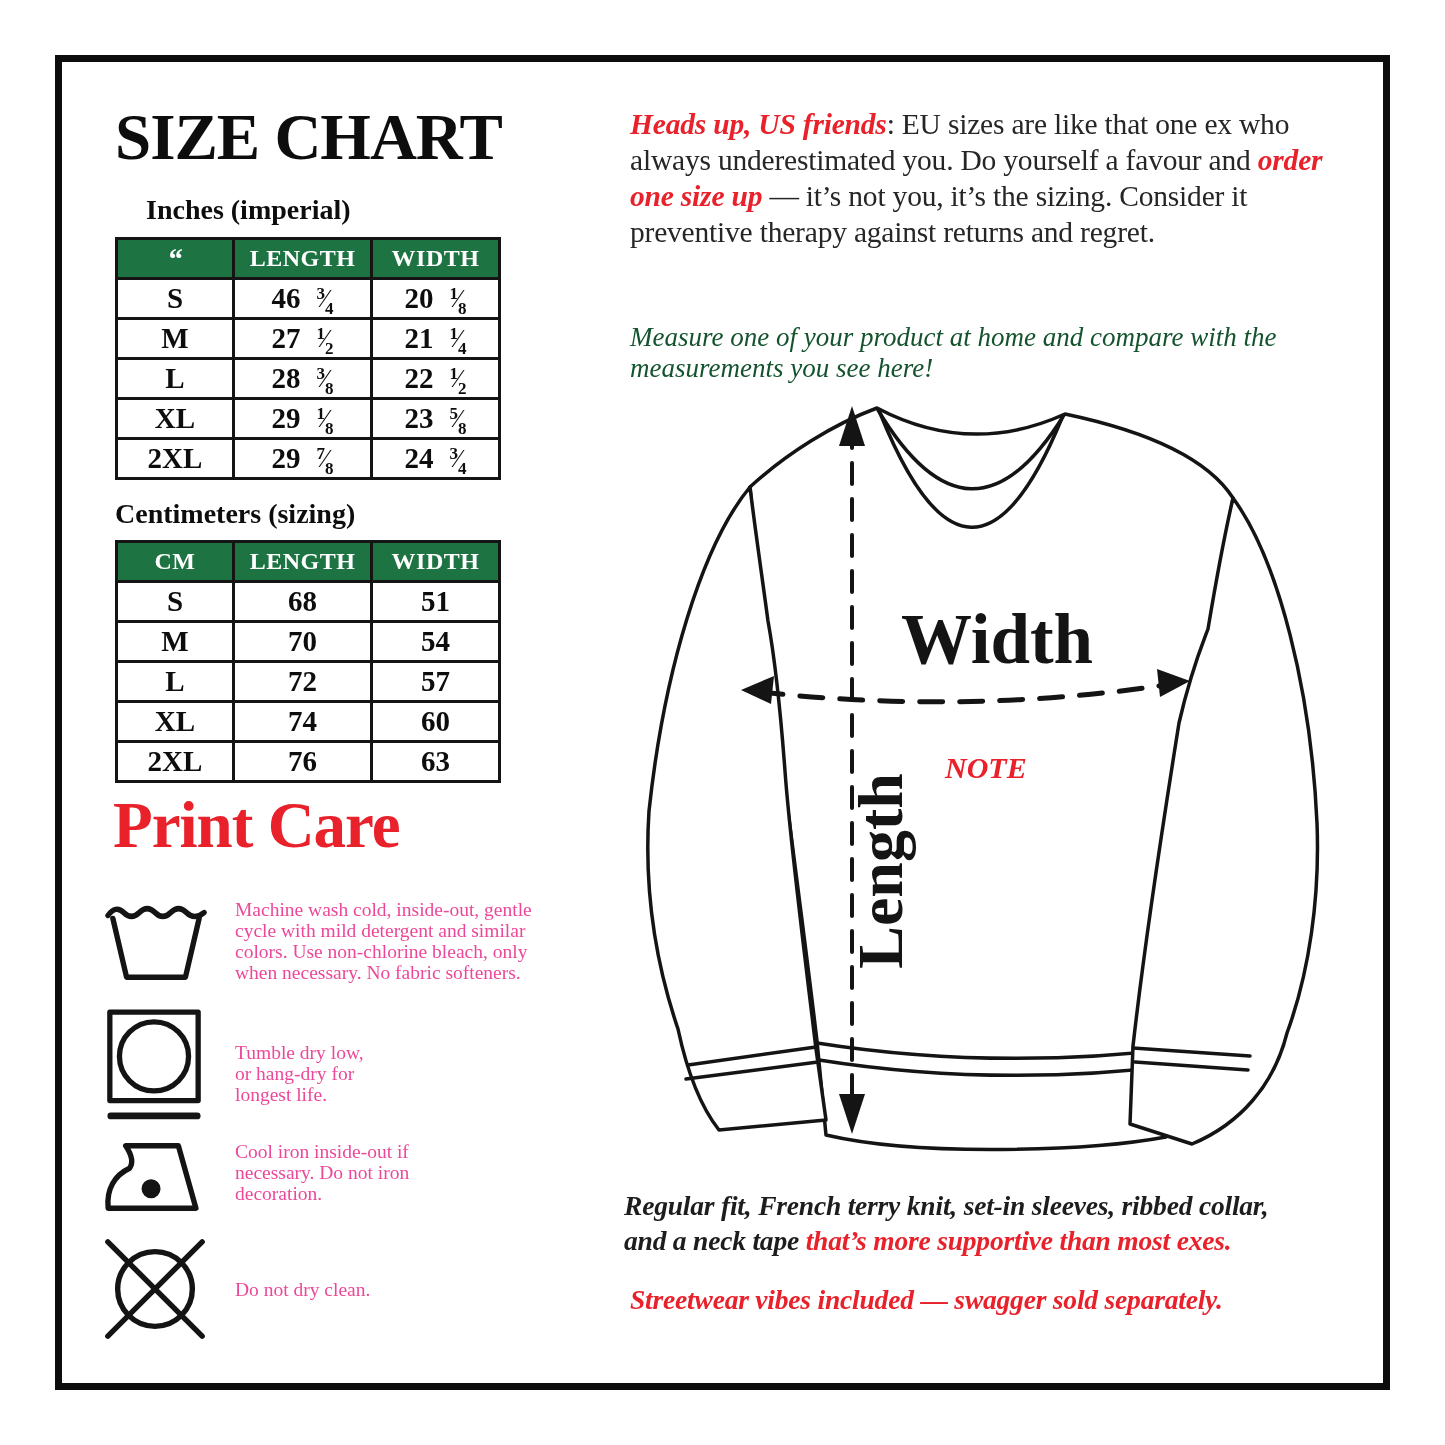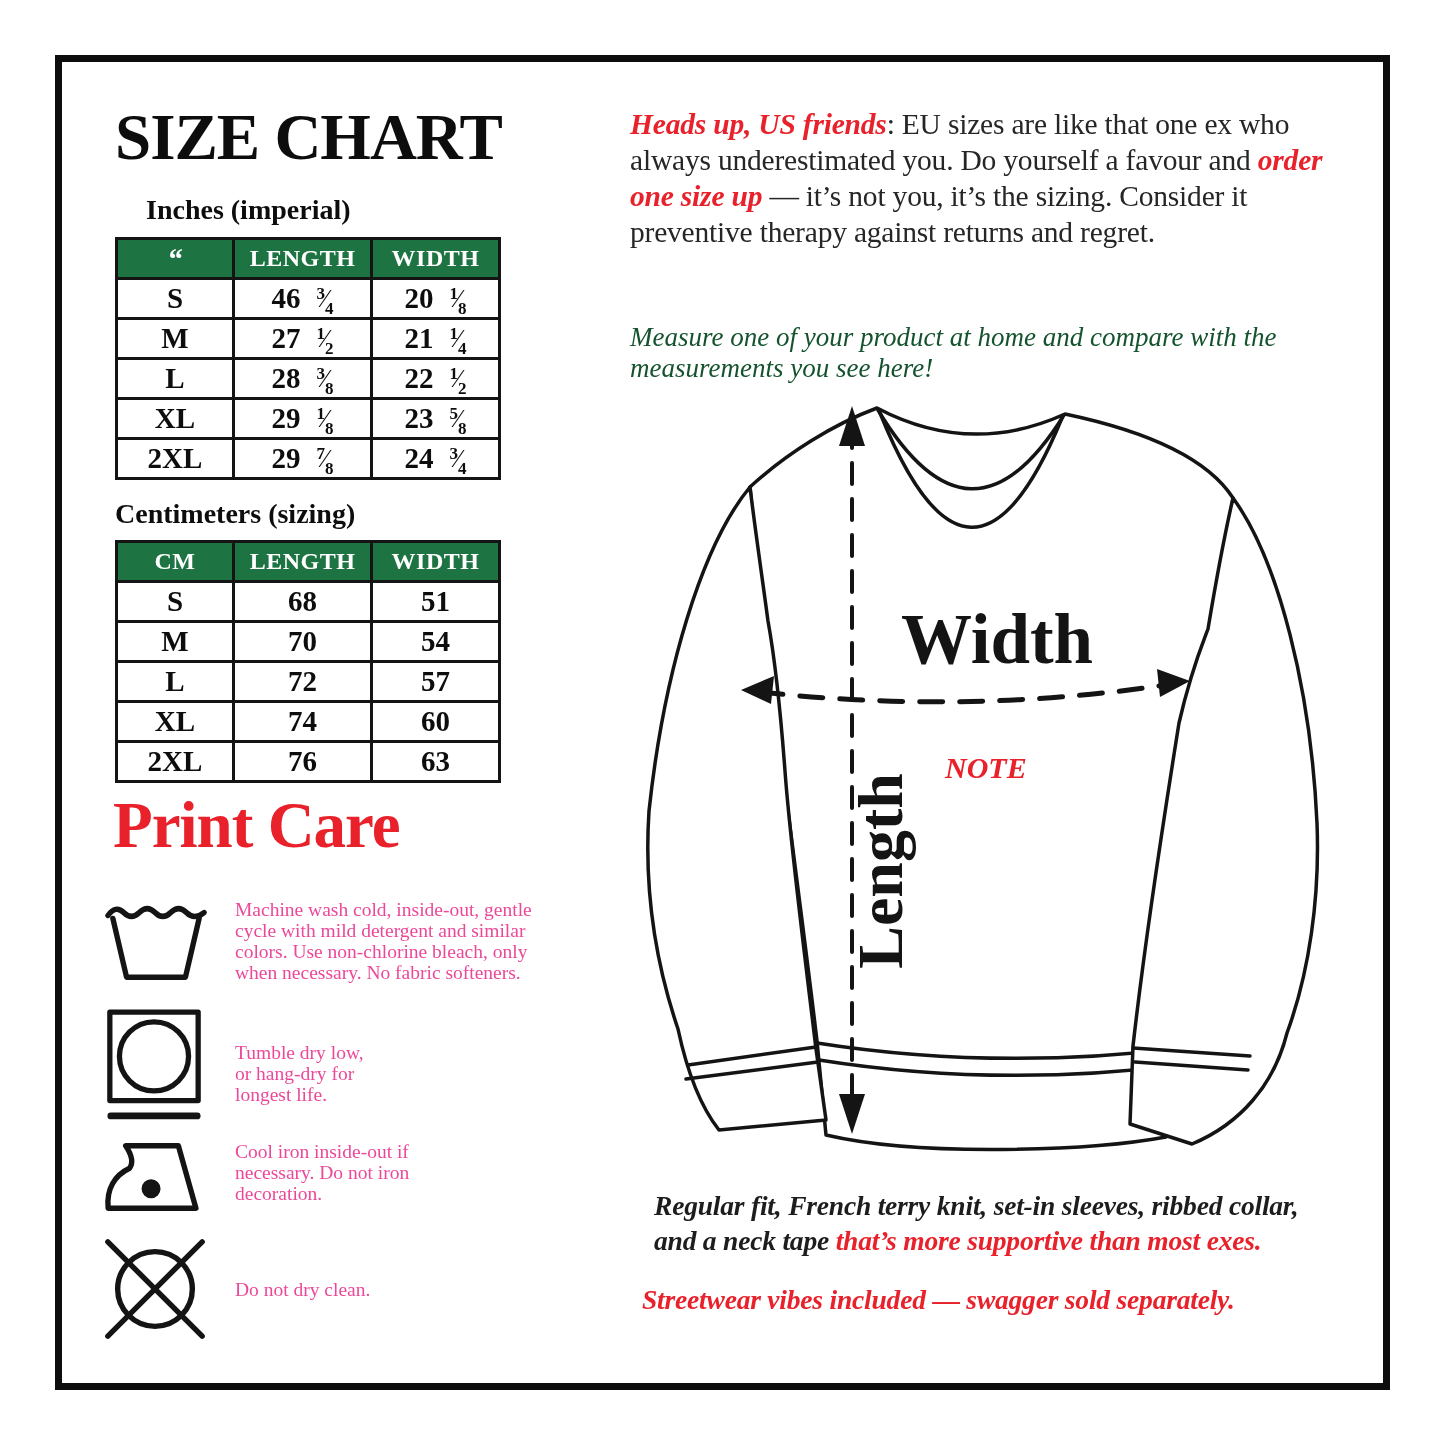--- a/index.html
+++ b/index.html
@@ -42,21 +42,21 @@
   .care-icon path, .care-icon rect, .care-icon circle, .care-icon line{
     fill:none;stroke:#141414;stroke-width:5.5;stroke-linecap:round;stroke-linejoin:round;
   }
 
   
   .para{font-size:29.5px;line-height:36px;color:#262626;letter-spacing:-0.2px;width:722px;}
   .para .rb{color:var(--red);font-weight:700;font-style:italic;margin-top:36px;}
   .para-it{font-size:27px;line-height:31px;font-style:italic;color:#14532d;width:726px;}
   .fit{font-size:27.5px;line-height:35px;font-style:italic;font-weight:700;color:#1d1d1d;width:775px;letter-spacing:-0.2px;}
   .fit .r{color:var(--red);}
-  .vibes{font-size:27.5px;font-style:italic;font-weight:700;color:var(--red);letter-spacing:-0.2px;margin-left:12px;}
+  .vibes{font-size:27.5px;font-style:italic;font-weight:700;color:var(--red);letter-spacing:-0.2px;}
 
   .diagram{width:790px;height:785px;}
   .diagram svg{position:absolute;left:0;top:0;}
   .dim-label{position:absolute;font-weight:700;color:#141414;line-height:1;}
   .width-label{left:281px;top:211px;font-size:71px;}
   .length-label{left:125px;top:442px;width:280px;height:72px;font-size:64px;text-align:center;transform:rotate(-90deg);}
   .note-block{position:absolute;left:325px;top:358px;width:260px;}
   .note-title{color:var(--red);font-weight:700;font-style:italic;font-size:30px;margin-bottom:8px;}
   .note-lines{font-size:28px;line-height:31.5px;color:#222;white-space:pre-line;}
 </style>
@@ -232,16 +232,16 @@
         <polygon points="570,288 537,276 540,304" fill="#141414" stroke="none"></polygon>
       </g>
     </svg>
     <div class="dim-label width-label">Width</div>
     <div class="dim-label length-label">Length</div>
     <div class="note-block">
       <div class="note-title">NOTE</div>
     </div>
   </div>
 
-  <p class="abs fit" style="left:654px;top:1188px;"><span>Regular fit, French terry knit, set-in sleeves, ribbed collar,</span><br><span>and a neck tape </span><span class="r">that’s more supportive than most exes.</span></p>
+  <p class="abs fit" style="left:624px;top:1188px;"><span>Regular fit, French terry knit, set-in sleeves, ribbed collar,</span><br><span>and a neck tape </span><span class="r">that’s more supportive than most exes.</span></p>
 
   <p class="abs vibes" style="left:630px;top:1284px;">Streetwear vibes included — swagger sold separately.</p>
 </div>
 
 </body></html>

